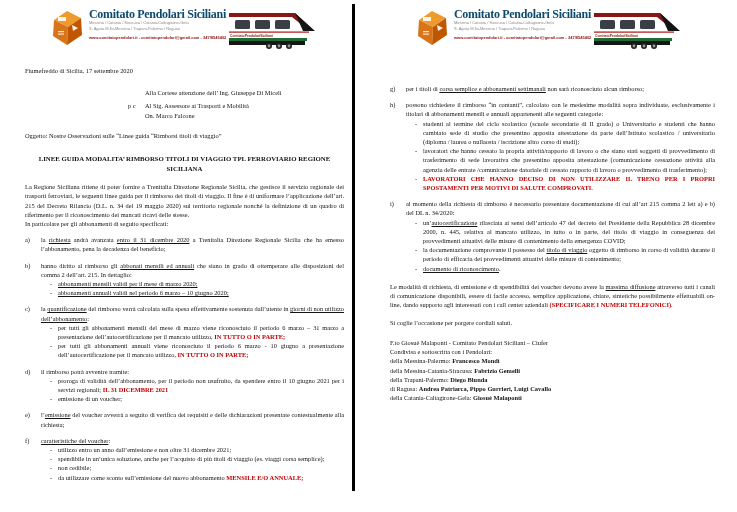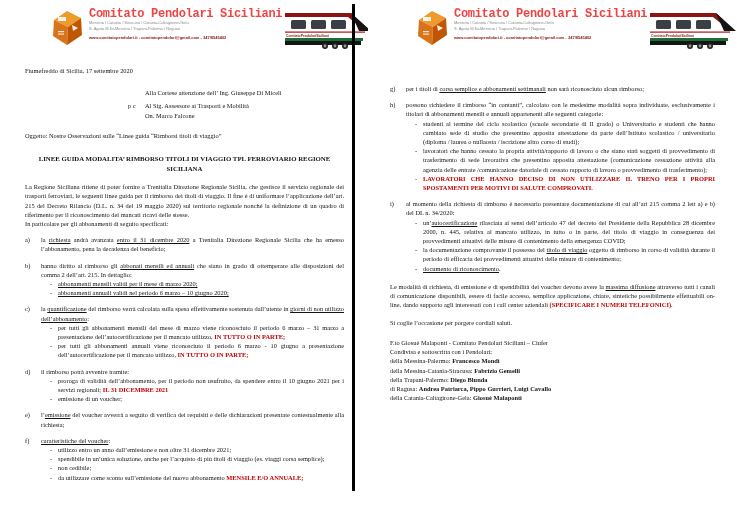--- a/index.html
+++ b/index.html
@@ -6,21 +6,21 @@
   .canvas{position:relative;width:737px;height:512px;background:#ffffff;
           font-family:"Liberation Serif",serif;color:#141414;overflow:hidden;}
   .page{position:absolute;top:0;width:368px;height:512px;box-sizing:border-box;
         background:#fff;font-size:6.4px;line-height:9.2px;overflow:hidden;}
   #page1{left:0;padding:8px 24px 0 25px;}
   #page2{left:369px;padding:8px 22px 0 21px;}
 
   
   .hdr{display:flex;align-items:flex-start;margin-left:26px;height:42px;}
   .hdr .mid{display:flex;flex-direction:column;margin-left:4px;}
-  .brand-title{font-family:Liberation Mono, monospace;font-weight:bold;color:#ef4444;
+  .brand-title{font-family:Liberation Serif, serif;font-weight:bold;color:#0c4a6e;
                font-size:12px;line-height:12px;white-space:nowrap;letter-spacing:-0.3px;}
   .brand-sub{font-family:"Liberation Sans",sans-serif;color:#8a8a8a;font-size:4px;
              line-height:4.8px;white-space:nowrap;margin-top:1px;}
   .brand-contact{font-family:"Liberation Sans",sans-serif;color:#8b1512;font-weight:bold;
                  font-size:4px;line-height:5px;margin-top:3.5px;white-space:nowrap;}
   .train{margin-left:3px;margin-top:2px;flex:none;}
   .cube{flex:none;margin-top:1px;}
 
   
   .date-line{margin-top:16px;}

